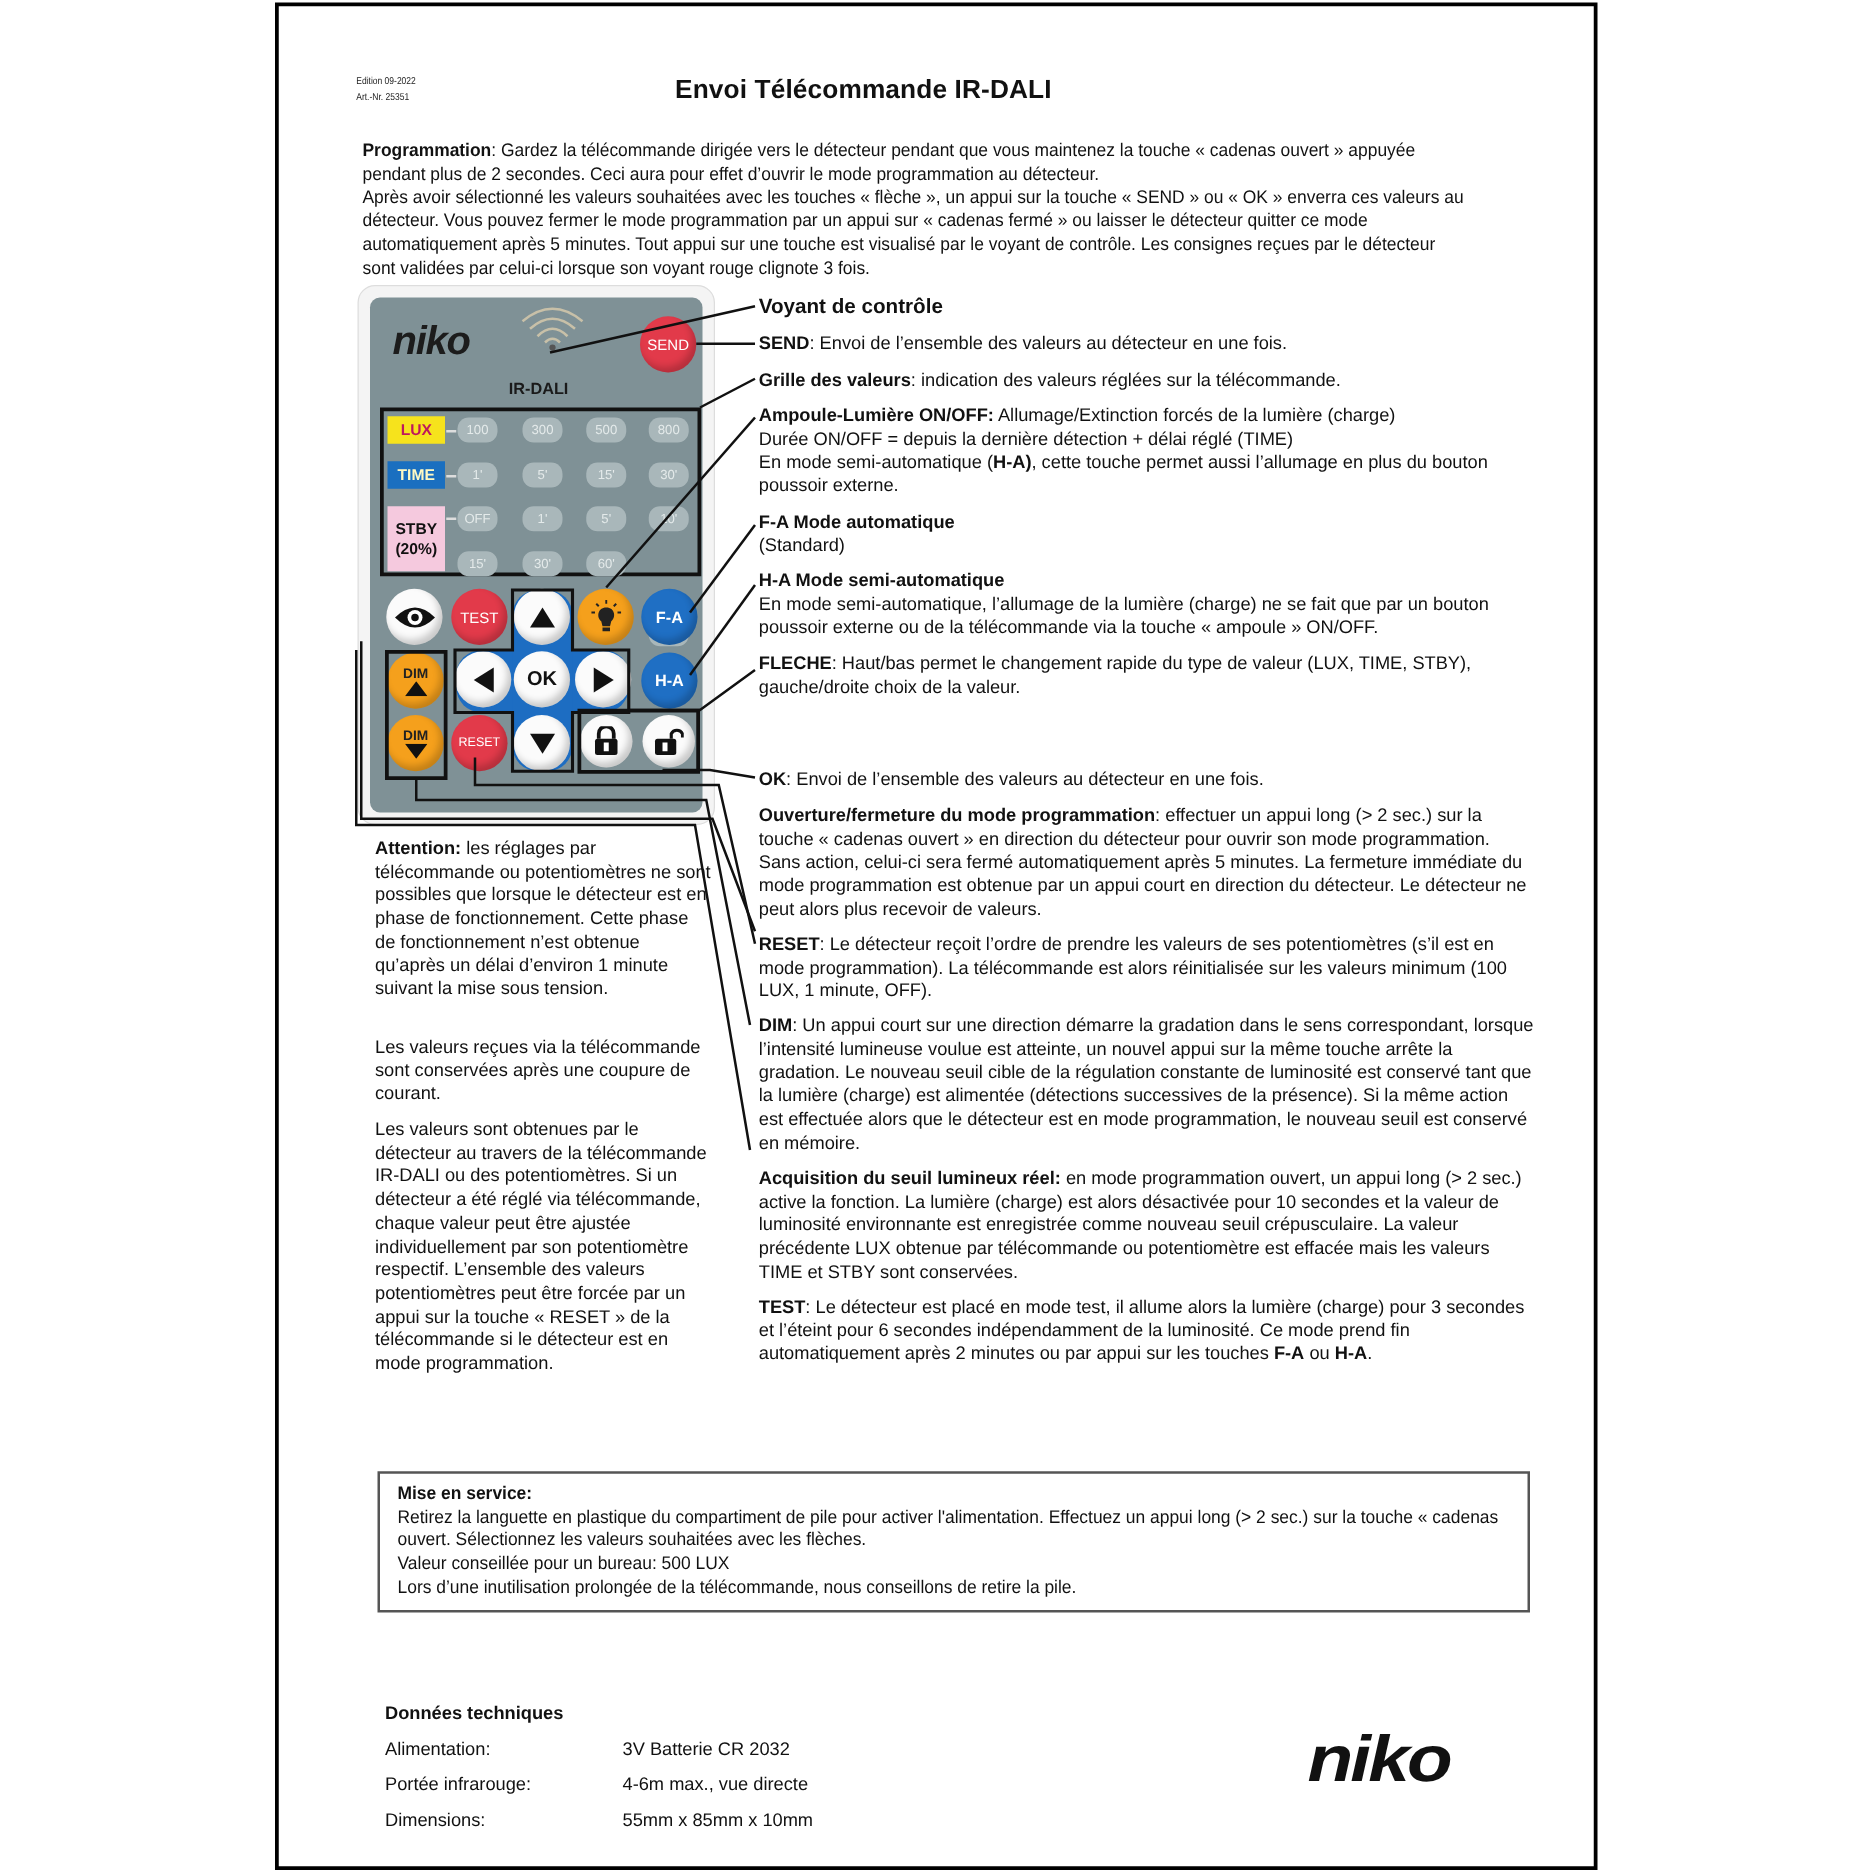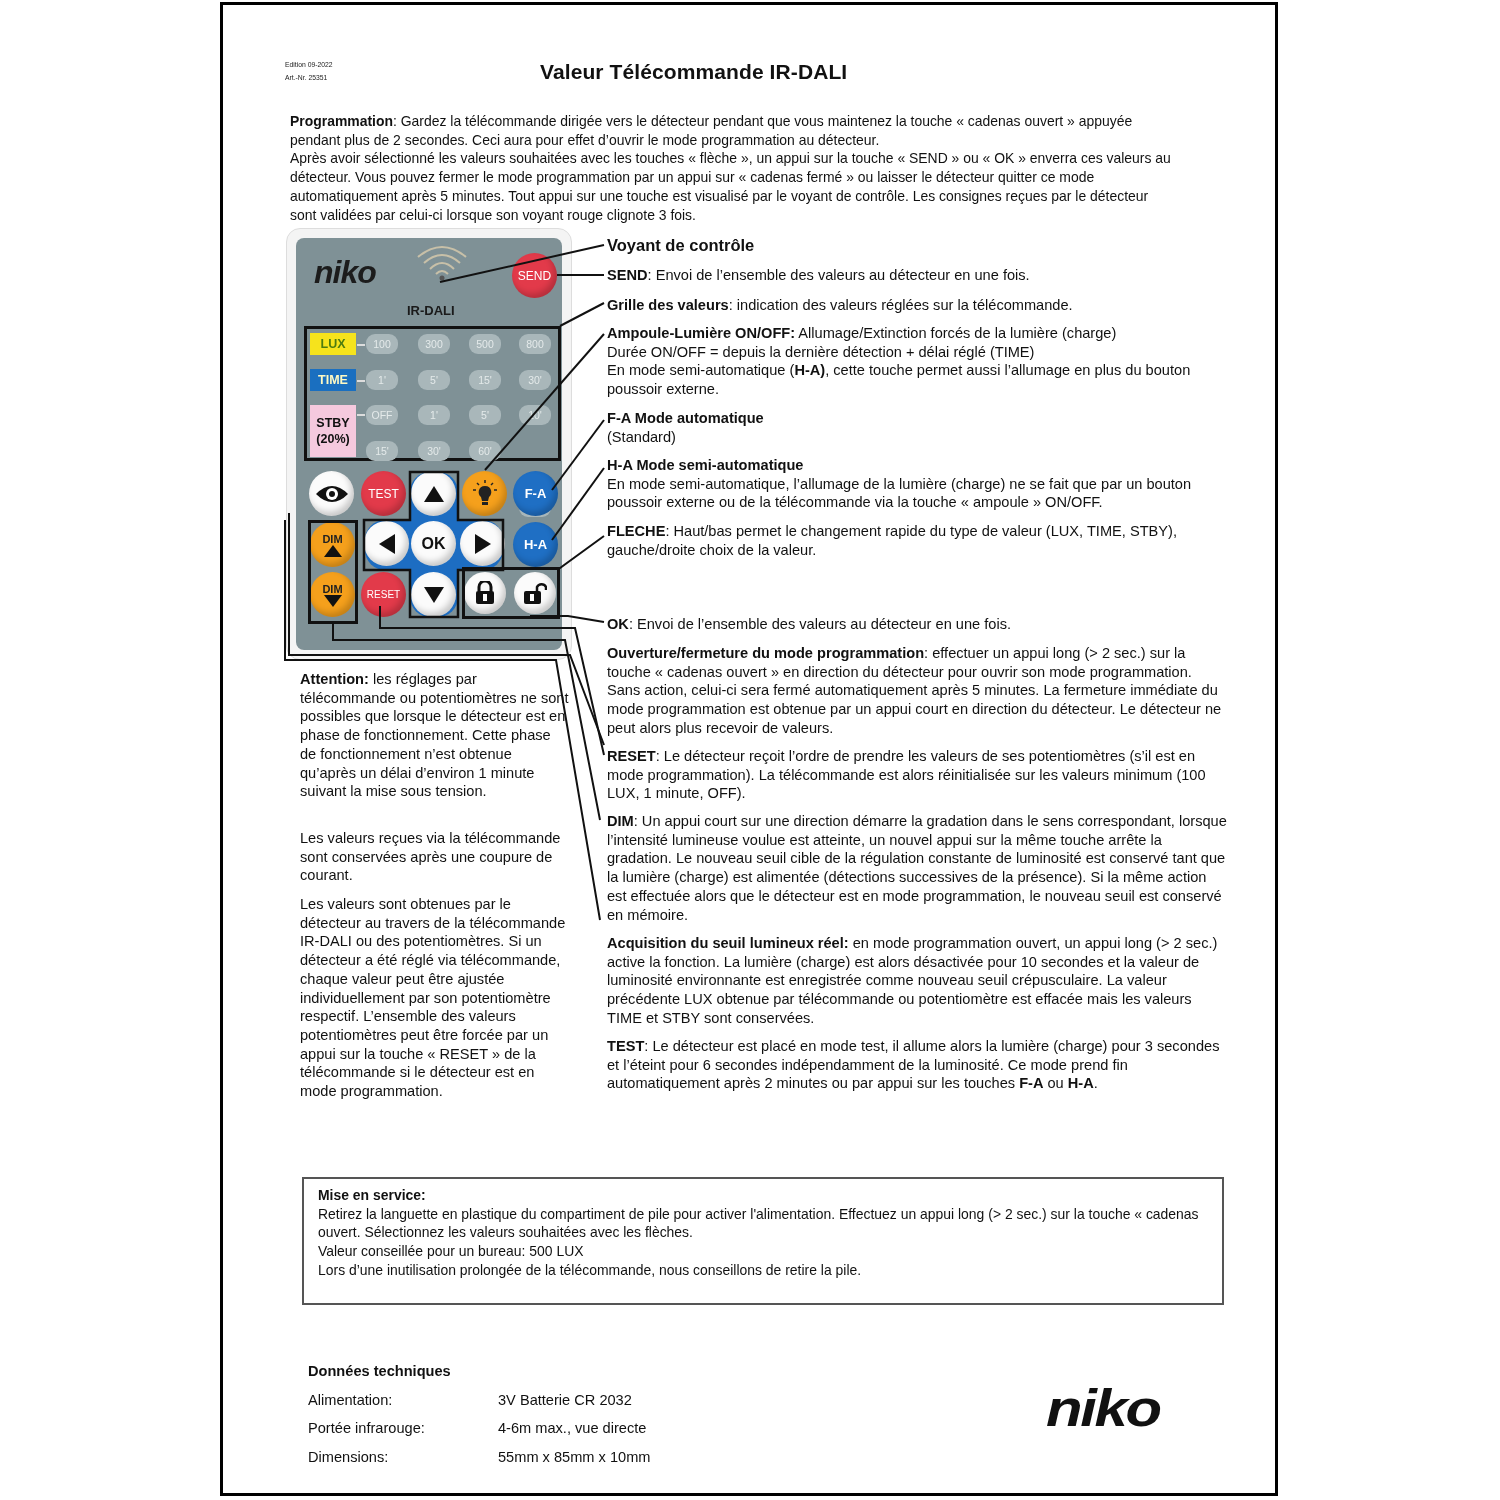--- a/index.html
+++ b/index.html
@@ -6,21 +6,21 @@
   body { width:1500px; height:1500px; position:relative; overflow:hidden; font-family:"Liberation Sans", sans-serif; color:#111; }
   .page { position:absolute; left:220px; top:2px; width:1058px; height:1494px; border:3px solid #000; box-sizing:border-box; background:#fff; }
   .meta { position:absolute; left:285px; top:58px; font-size:8px; line-height:13px; color:#222; transform:scaleX(0.85); transform-origin:left top; }
   .title { position:absolute; left:540px; top:60px; font-size:21px; font-weight:bold; letter-spacing:0.1px; }
   .intro { position:absolute; left:290px; top:112px; width:930px; font-size:14.6px; line-height:18.7px; transform:scaleX(0.955); transform-origin:left top; }
   b { font-weight:bold; }
   .desc { position:absolute; left:607px; width:620px; font-size:14.6px; line-height:18.7px; }
   .desc .h { font-weight:bold; }
   .desc .voyant { font-size:16.5px; font-weight:bold; }
   .leftcol { position:absolute; left:300px; width:270px; font-size:14.6px; line-height:18.7px; }
-  .box { position:absolute; left:302px; top:1177px; width:922px; height:128px; border:2px solid #555; box-sizing:border-box; padding:7px 14px; font-size:14.6px; line-height:18.7px; }
+  .box { position:absolute; left:302px; top:1177px; width:922px; height:113px; border:2px solid #555; box-sizing:border-box; padding:7px 14px; font-size:14.6px; line-height:18.7px; }
   .box .inner { transform:scaleX(0.955); transform-origin:left top; width:950px; }
   .tech { position:absolute; left:308px; top:1362px; font-size:14.6px; line-height:18.5px; }
   .tech .row { display:flex;margin-top:10px; }
   .tech .k { width:190px; }
   .logo-big { position:absolute; left:1046px; top:1382px; font-size:52px; font-weight:bold; font-style:italic; letter-spacing:-2px; transform:scaleX(1.15); transform-origin:left top; line-height:52px; }
 
   
   .remote { position:absolute; left:286px; top:228px; width:286px; height:432px; border-radius:14px; background:#f4f4f4; border:1px solid #ddd; box-sizing:border-box; }
   .rbody { position:absolute; left:296px; top:238px; width:266px; height:412px; border-radius:8px; background:#7f9196; }
   .rlogo { position:absolute; left:314px; top:254px; font-size:32px; font-weight:bold; font-style:italic; color:#1c1c1c; letter-spacing:-1px; }
@@ -41,21 +41,21 @@
 </style>
 </head>
 <body>
 
 <div class="page"></div>
 
 <div class="meta">
   <div>Edition 09-2022</div>
   <div>Art.-Nr. 25351</div>
 </div>
-<div class="title">Valeur Télécommande IR-DALI</div>
+<div class="title">Envoi Télécommande IR-DALI</div>
 
 <div class="intro">
   <b>Programmation</b><span>: Gardez la télécommande dirigée vers le détecteur pendant que vous maintenez la touche « cadenas ouvert » appuyée pendant plus de 2 secondes. Ceci aura pour effet d’ouvrir le mode programmation au détecteur.</span><br>
   <span>Après avoir sélectionné les valeurs souhaitées avec les touches « flèche », un appui sur la touche « SEND » ou « OK » enverra ces valeurs au détecteur. Vous pouvez fermer le mode programmation par un appui sur « cadenas fermé » ou laisser le détecteur quitter ce mode automatiquement après 5 minutes. Tout appui sur une touche est visualisé par le voyant de contrôle. Les consignes reçues par le détecteur sont validées par celui-ci lorsque son voyant rouge clignote 3 fois.</span>
 </div>
 
 <div class="remote"></div>
 <div class="rbody"></div>
 <div class="rlogo">niko</div>
 <svg class="wifi" width="64" height="40" viewBox="0 0 64 40">
@@ -63,21 +63,21 @@
   <path d="M14 20 Q32 4 50 20" stroke="#c8c0a8" stroke-width="2" fill="none"></path>
   <path d="M20 26 Q32 14 44 26" stroke="#c8c0a8" stroke-width="2" fill="none"></path>
   <path d="M26 31 Q32 25 38 31" stroke="#c8c0a8" stroke-width="2" fill="none"></path>
   <circle cx="32" cy="35" r="2.5" fill="#555"></circle>
 </svg>
 <div class="btn red" style="left:512px;top:253px;width:45px;height:45px;font-size:12px;font-weight:normal;">SEND</div>
 <div class="rtitle">IR-DALI</div>
 
 <div class="grid"></div>
 
-<div class="lbl" style="left:310px;top:333px;width:46px;height:22px;background:#f6e31c;color:#4d7c0f;">LUX</div>
+<div class="lbl" style="left:310px;top:333px;width:46px;height:22px;background:#f6e31c;color:#be185d;">LUX</div>
 <div class="dash" style="left:357px;top:344px;"></div>
 <div class="pill" style="left:366px;top:334px;">100</div>
 <div class="pill" style="left:418px;top:334px;">300</div>
 <div class="pill" style="left:469px;top:334px;">500</div>
 <div class="pill" style="left:519px;top:334px;">800</div>
 
 <div class="lbl" style="left:310px;top:369px;width:46px;height:22px;background:#1a6fc0;color:#fef9c3;">TIME</div>
 <div class="dash" style="left:357px;top:380px;"></div>
 <div class="pill" style="left:366px;top:370px;">1'</div>
 <div class="pill" style="left:418px;top:370px;">5'</div>

